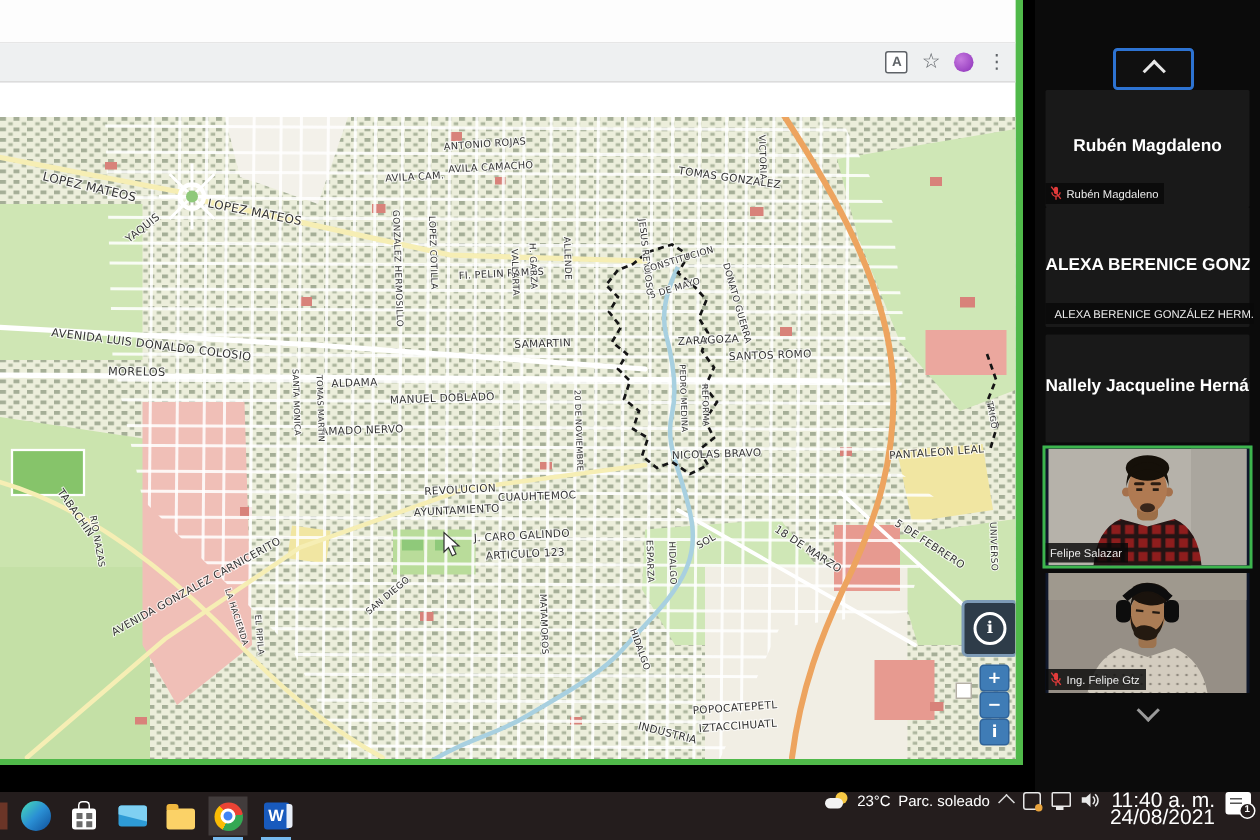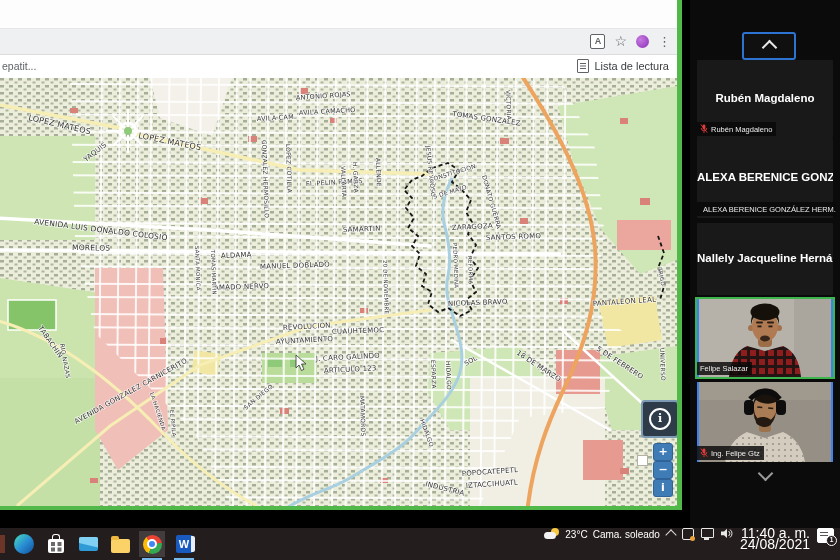--- a/index.html
+++ b/index.html
@@ -42,21 +42,21 @@
   .chev-btn{position:absolute;left:52px;top:32px;width:50px;height:24px;border:2px solid #2d73d2;border-radius:3px;
      background:#101010;display:flex;align-items:center;justify-content:center;}
   .chev{width:9px;height:9px;border-left:2px solid #e8e8e8;border-top:2px solid #e8e8e8;transform:rotate(45deg);margin-top:3px;}
   .chev.down{border:none;border-right:2px solid #9a9a9a;border-bottom:2px solid #9a9a9a;transform:rotate(45deg);margin-top:-4px;}
   .chev-down-wrap{position:absolute;left:62px;top:466px;width:26px;height:18px;display:flex;align-items:center;justify-content:center;}
   .ptile{position:absolute;left:7px;width:136px;background:#191919;border-radius:1px;}
   .pname{position:absolute;width:100%;top:50%;transform:translateY(-60%);text-align:center;color:#fff;
      font-weight:bold;font-size:11.5px;white-space:nowrap;overflow:hidden;}
   .chip{position:absolute;left:0;bottom:2px;background:rgba(8,8,8,.82);color:#ececec;font-size:7.5px;
      padding:2px 4px 2px 3px;display:flex;gap:3px;align-items:center;white-space:nowrap;max-width:132px;overflow:hidden;}
-  .vtile{position:absolute;left:7px;width:136px;overflow:hidden;background:#3b82f6;}
+  .vtile{position:absolute;left:7px;width:136px;overflow:hidden;background:#0f172a;}
   .vtile.active{border:2px solid #3db54d;left:5px;width:136px;}
   .vtile svg{display:block;}
 
   
   .taskbar{position:absolute;left:0;top:528px;width:840px;height:32px;background:#241d1d;display:flex;align-items:center;}
   .tb-app{width:26px;height:26px;margin-left:6px;display:flex;align-items:center;justify-content:center;position:relative;}
   .tb-app.open:after{content:"";position:absolute;left:3px;bottom:-3px;width:20px;height:2.5px;background:#76b9ed;}
   .tb-app.active{background:rgba(255,255,255,.14);}
   .partial-ic{width:5px;height:18px;background:#6b3527;margin-left:0;}
   .edge-ic{width:20px;height:20px;border-radius:50%;background:linear-gradient(135deg,#45d6b9 5%,#2a8fd4 50%,#1256a0 95%);}
@@ -102,27 +102,20 @@
   <div class="browser">
     <div class="browser-inner">
       <div class="b-top"></div>
       <div class="b-toolbar">
         <div class="tb-icons">
           <div class="ic-translate">A</div>
           <div class="ic-star">☆</div>
           <div class="ic-ext"></div>
           <div class="ic-dots">⋮</div>
         </div>
-      </div>
-      <div class="b-bookmarks">
-        <span class="bm-left">epatit...</span>
-        <span class="bm-right">
-          <span class="ic-readlist"></span>
-          <span>Lista de lectura</span>
-        </span>
       </div>
 
       <div class="map">
         <svg width="677" height="428" viewBox="0 0 677 428" xmlns="http://www.w3.org/2000/svg">
           <defs>
             <pattern id="urb" width="9" height="7" patternUnits="userSpaceOnUse">
               <rect x="0" y="0" width="4" height="2.5" fill="#6a7a5f"></rect>
               <rect x="5.5" y="3.5" width="3" height="2" fill="#77876a"></rect>
             </pattern>
             <clipPath id="urbanClip">
@@ -461,21 +454,21 @@
         <div class="word-ic">W</div>
       </div>
 
     <div class="tray">
       <div class="weather">
         <div class="w-ic">
             <div class="w-sun"></div>
             <div class="w-cloud"></div>
           </div>
         <span>23°C</span>
-        <span>Cama. soleado</span>
+        <span>Parc. soleado</span>
       </div>
       <div class="chev-sm"></div>
       <div class="tray-ic1"></div>
       <div class="tray-ic2"></div>
       <svg width="12" height="11" viewBox="0 0 12 11">
         <polygon points="0,3.5 3,3.5 6,0.8 6,10 3,7.2 0,7.2" fill="#e8e8e8"></polygon>
         <path d="M7.5,3 a3,3 0 0 1 0,5 M9,1.5 a5,5 0 0 1 0,8" fill="none" stroke="#e8e8e8" stroke-width="1"></path>
       </svg>
       <div class="clock">
         <div>11:40 a. m.</div>

